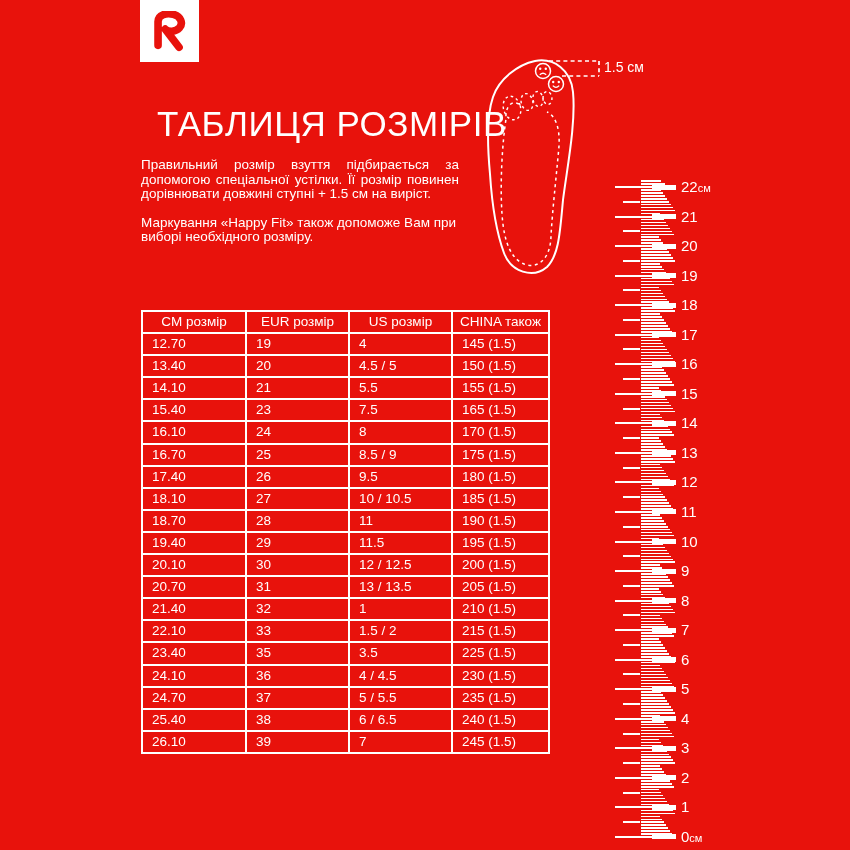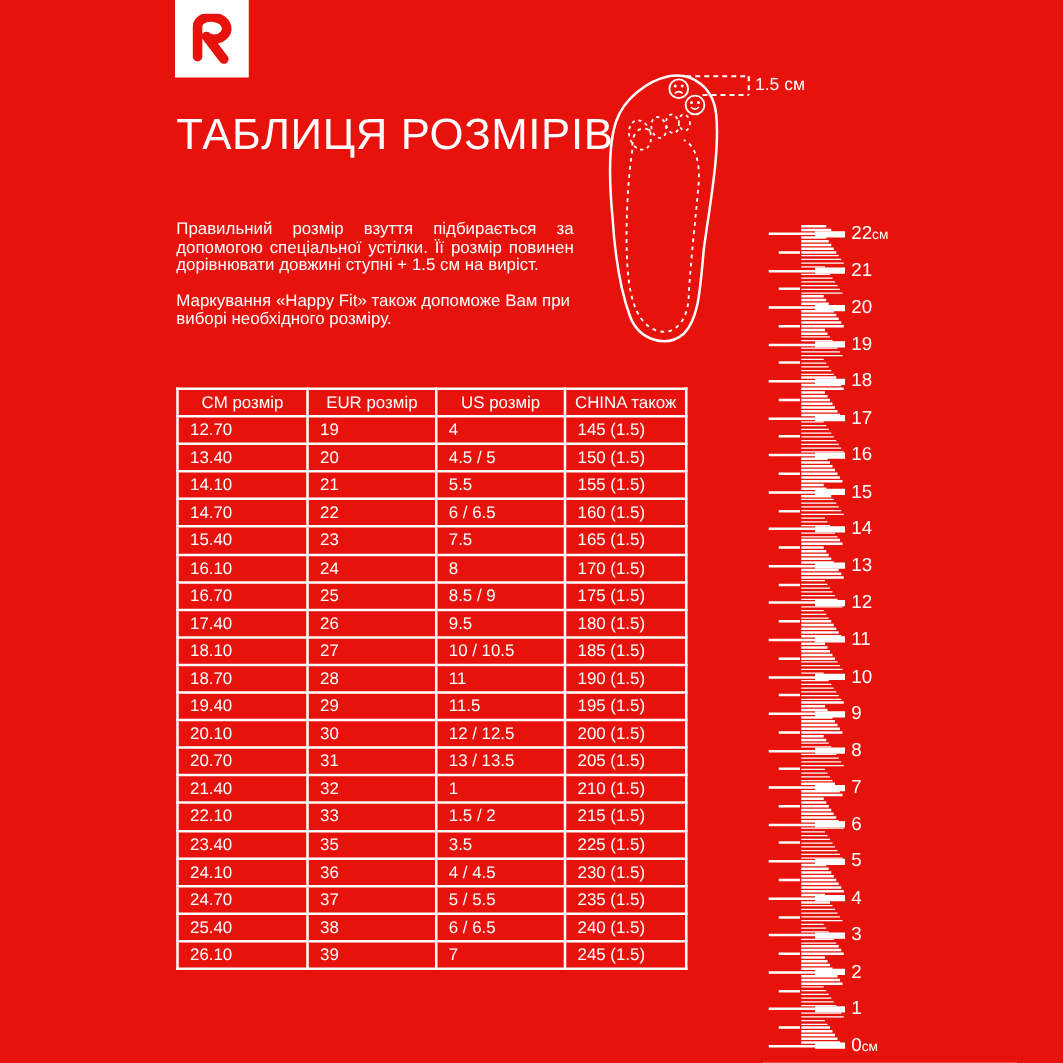--- a/index.html
+++ b/index.html
@@ -6,25 +6,25 @@
   .page{
     position:relative;width:850px;height:850px;overflow:hidden;
     background:#e8120c;color:#fff;
     font-family:"Liberation Sans","DejaVu Sans",sans-serif;
   }
   
   .logo{position:absolute;left:140px;top:0;width:59px;height:62px;background:#fff;}
   .logo svg{position:absolute;left:12px;top:11px;}
   
   .title{
-    position:absolute;left:141px;top:88px;margin:0;
+    position:absolute;left:141px;top:88px;margin:16px;
     font-size:35px;font-weight:400;letter-spacing:0.5px;color:#fff;white-space:nowrap;
   }
   
-  .intro{position:absolute;left:141px;top:176px;width:318px;font-size:13.5px;line-height:14.5px;}
+  .intro{position:absolute;left:141px;top:158px;width:318px;font-size:13.5px;line-height:14.5px;}
   .intro p{margin:0 0 14px 0;}
   .intro p.justify{text-align:justify;}
   
   table.sizes{
     position:absolute;left:141px;top:310px;border-collapse:collapse;table-layout:fixed;
   }
   table.sizes th,table.sizes td{
     border:2px solid #fff;color:#fff;font-size:13.5px;font-weight:400;
     height:20.1px;line-height:20.1px;white-space:nowrap;overflow:hidden;
   }
@@ -427,26 +427,20 @@
           <td>4.5 / 5</td>
           <td>150 (1.5)</td>
         </tr>
         <tr>
           <td>14.10</td>
           <td>21</td>
           <td>5.5</td>
           <td>155 (1.5)</td>
         </tr>
         <tr>
-          <td>14.70</td>
-          <td>22</td>
-          <td>6 / 6.5</td>
-          <td>160 (1.5)</td>
-        </tr>
-        <tr>
           <td>15.40</td>
           <td>23</td>
           <td>7.5</td>
           <td>165 (1.5)</td>
         </tr>
         <tr>
           <td>16.10</td>
           <td>24</td>
           <td>8</td>
           <td>170 (1.5)</td>

